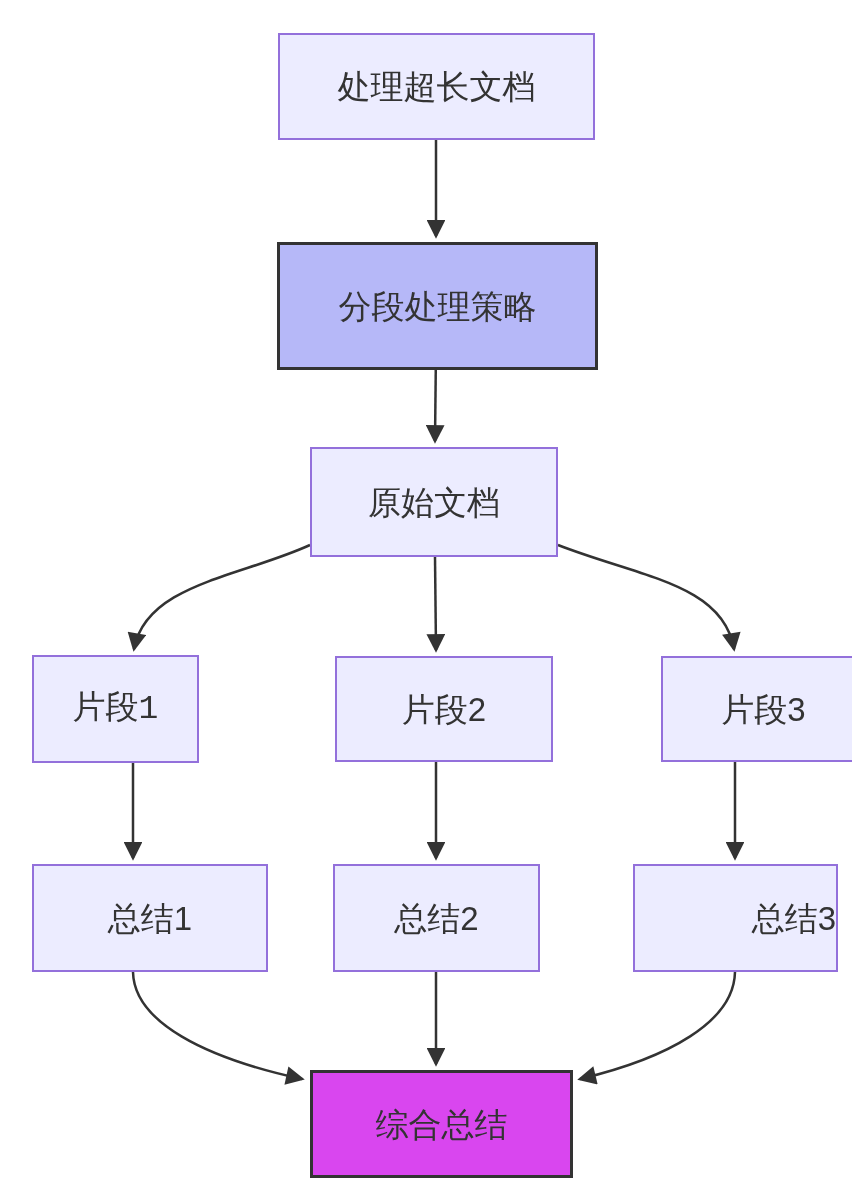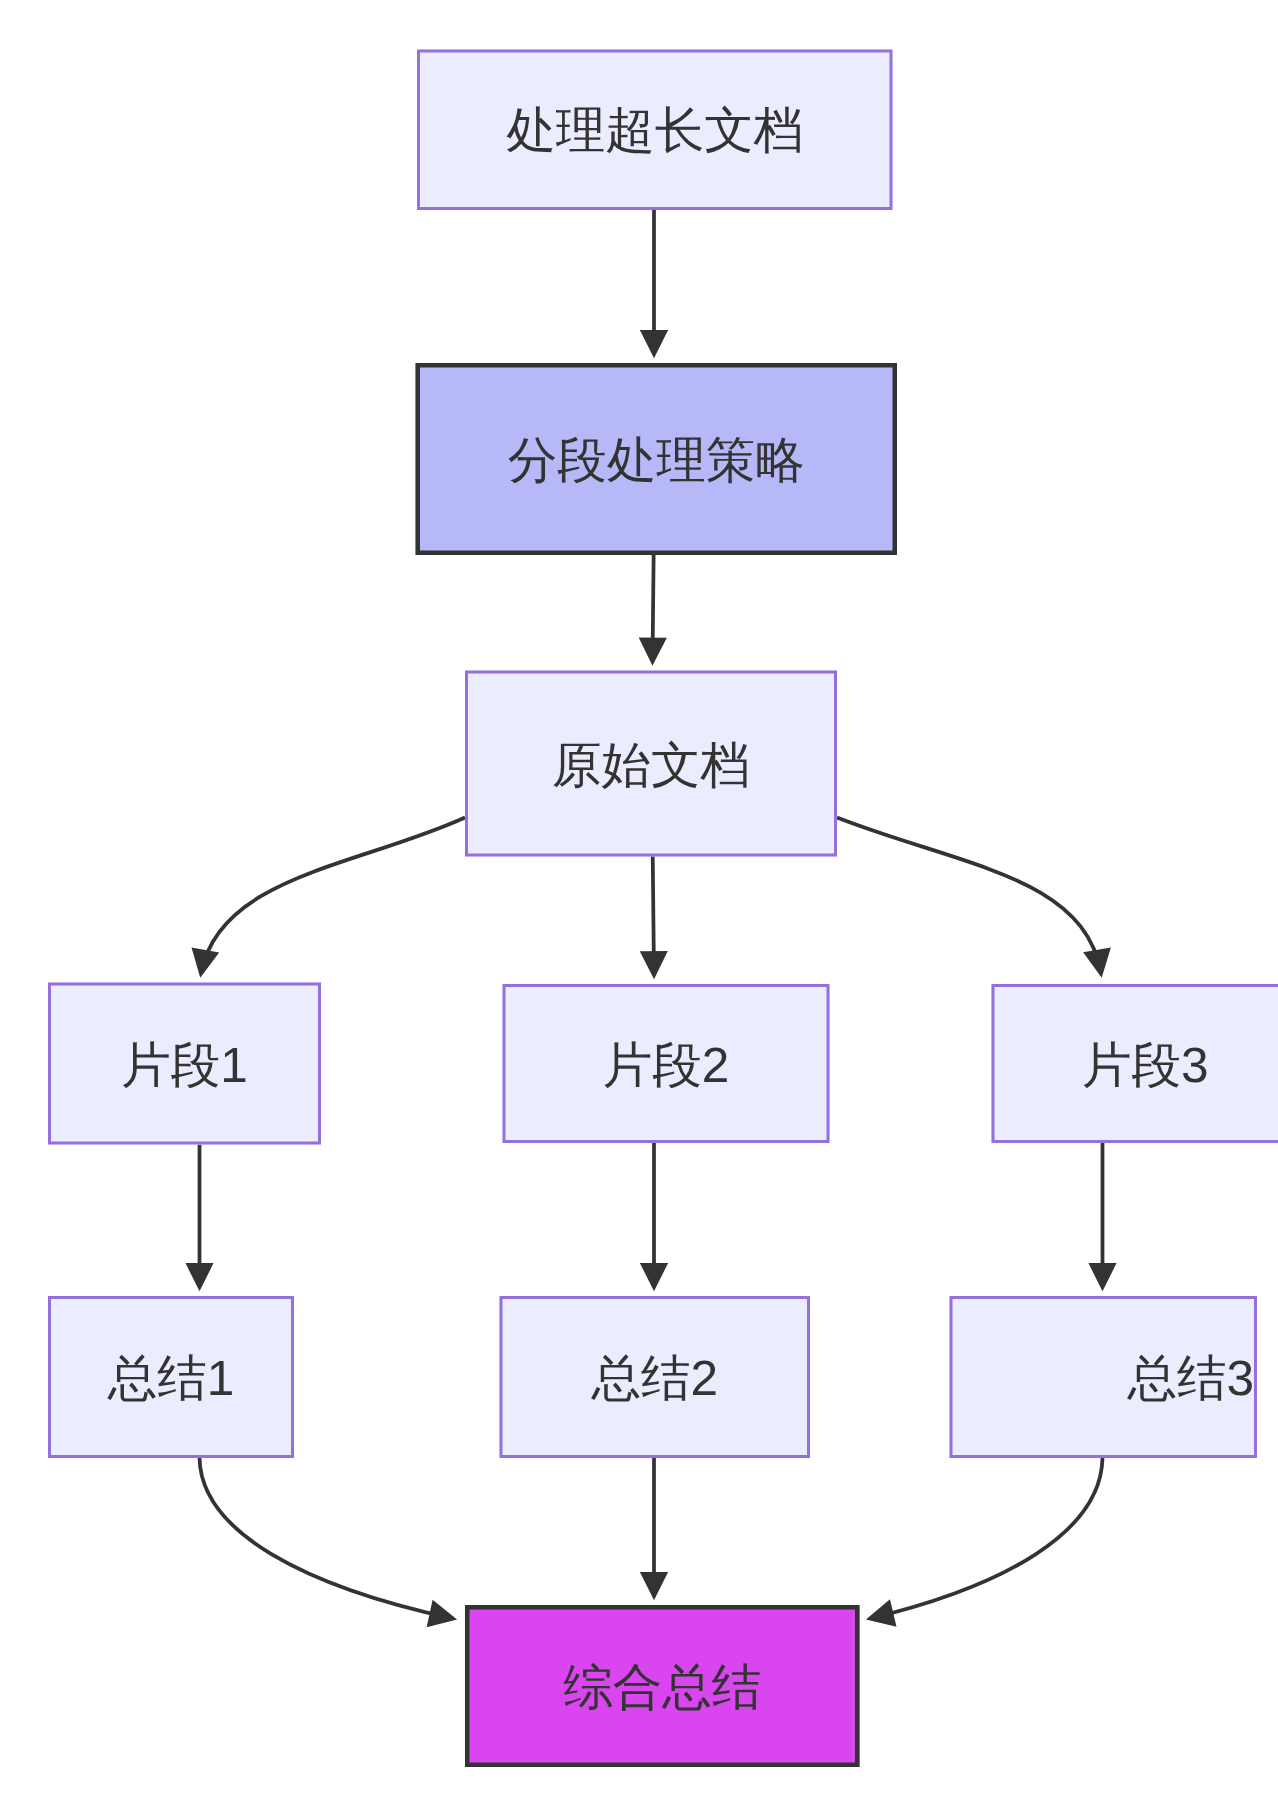--- a/index.html
+++ b/index.html
@@ -39,25 +39,25 @@
     background: #B6B8F8;
     border: 3px solid #333333;
   }
   .node.emphasis-green {
     background: #d946ef;
     border: 3px solid #333333;
   }
   
   .n-a  { left: 278px; top: 33px;   width: 317px; height: 107px; }
   .n-b  { left: 277px; top: 242px;  width: 321px; height: 128px; }
-  .n-c  { left: 310px; top: 447px;  width: 248px; height: 124px; }
-  .n-d1 { left: 32px;  top: 655px;  width: 182px; height: 108px; }
+  .n-c  { left: 310px; top: 447px;  width: 248px; height: 110px; }
+  .n-d1 { left: 32px;  top: 655px;  width: 167px; height: 108px; font-family: Liberation Mono, monospace; }
   .n-d2 { left: 335px; top: 656px;  width: 218px; height: 106px; }
   .n-d3 { left: 633px; top: 656px;  width: 205px; height: 106px; margin-left: 28px; }
-  .n-e1 { left: 32px;  top: 864px;  width: 164px; height: 108px; }
+  .n-e1 { left: 32px;  top: 864px;  width: 236px; height: 108px; }
   .n-e2 { left: 333px; top: 864px;  width: 207px; height: 108px; text-align: right; }
   .n-e3 { left: 633px; top: 864px;  width: 205px; height: 108px; justify-content: flex-end; }
   .n-f  { left: 310px; top: 1070px; width: 263px; height: 108px; }
 </style>
 </head>
 <body>
 
 <div class="canvas">
 
   <svg class="edges" viewBox="0 0 852 1196" xmlns="http://www.w3.org/2000/svg">

